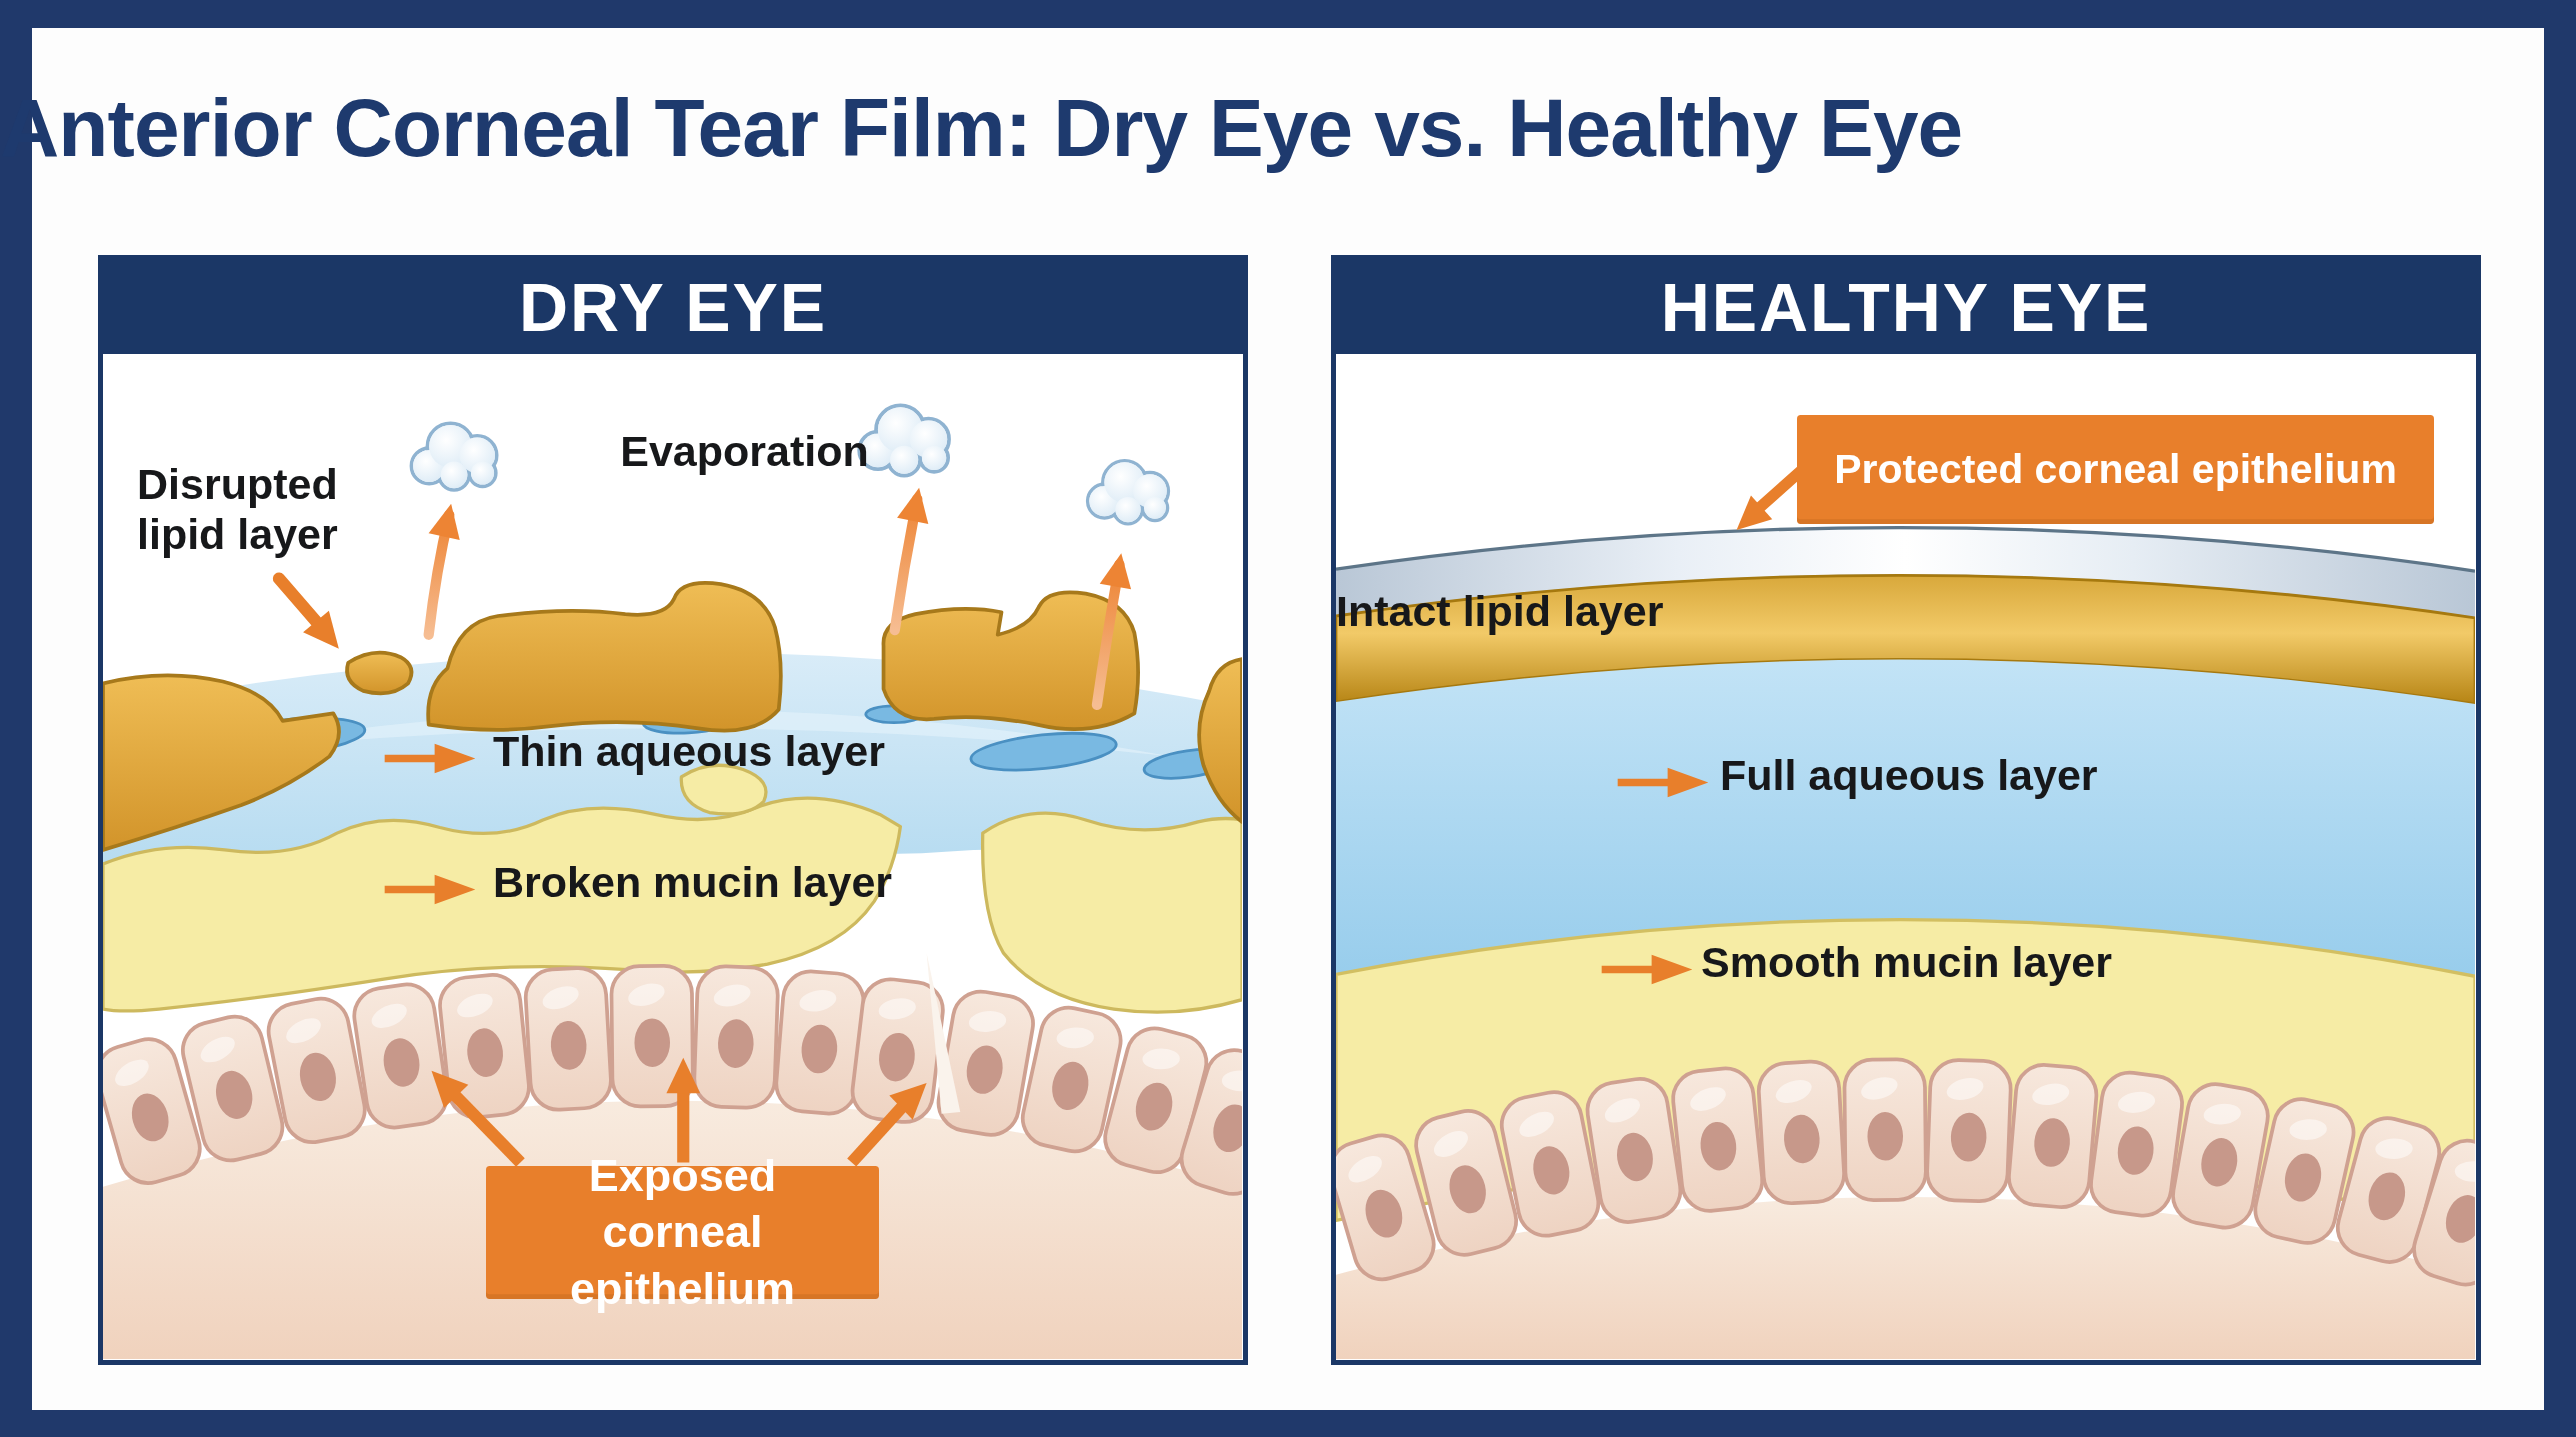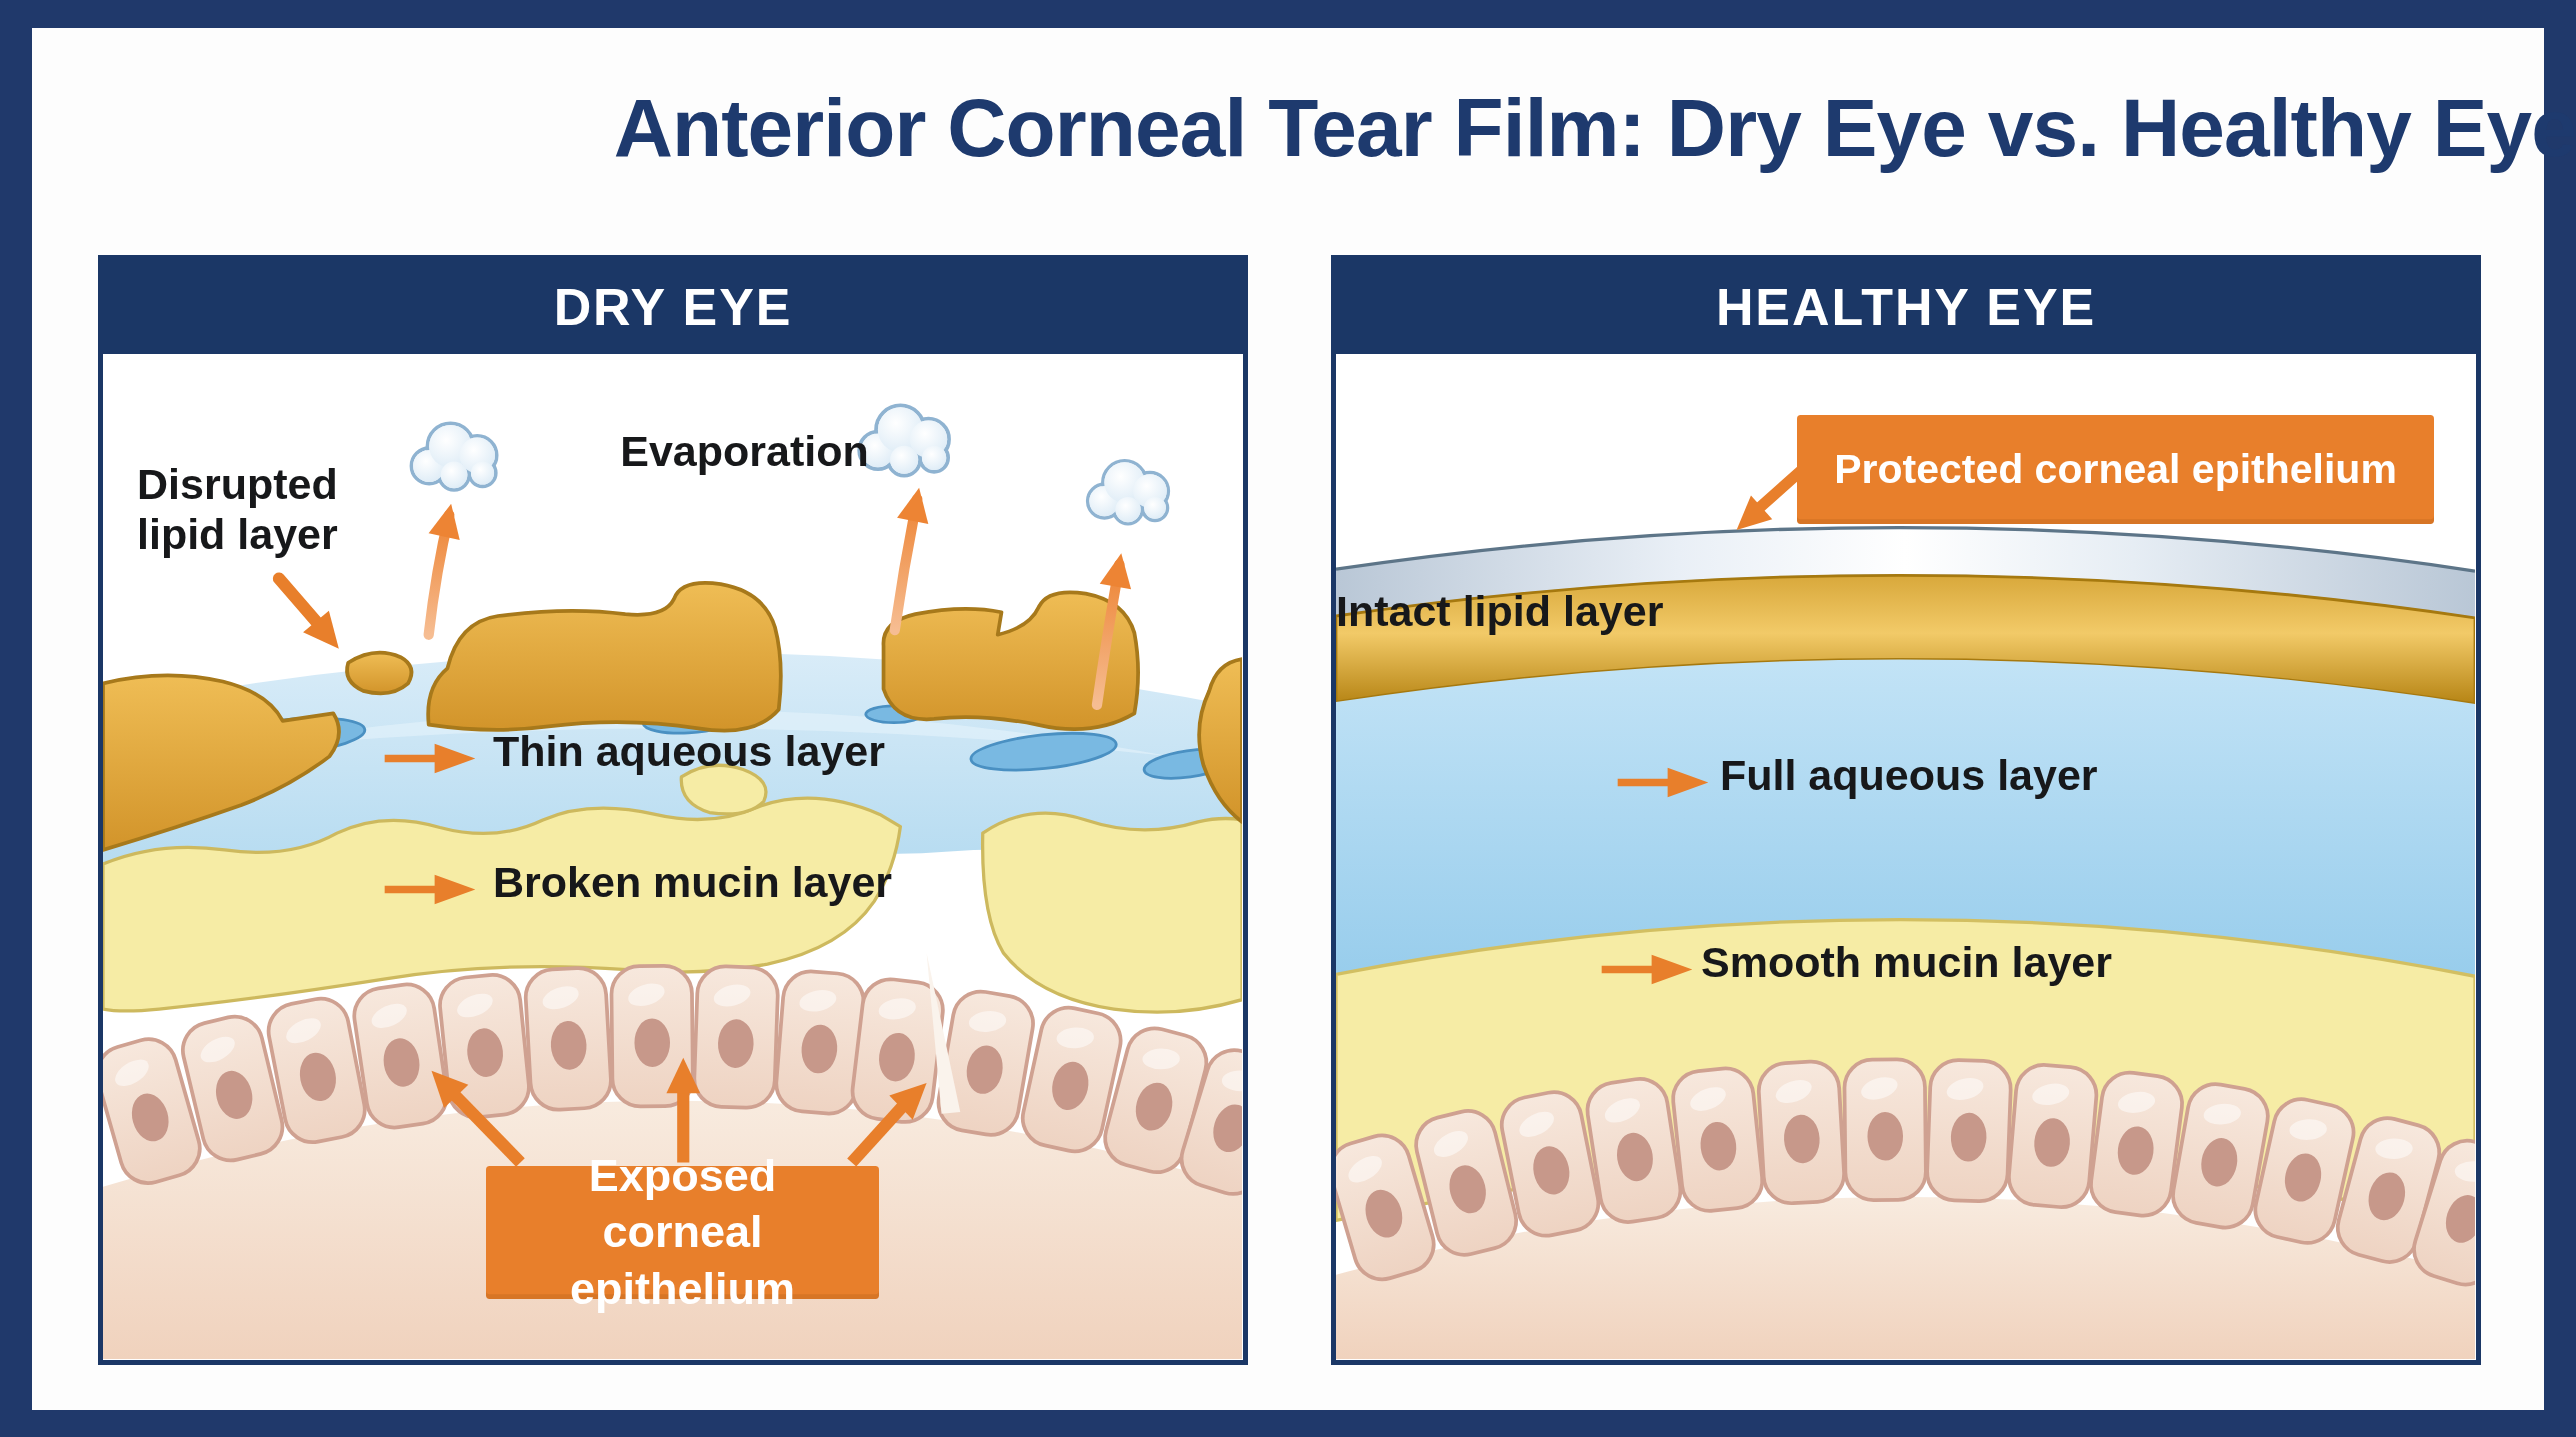--- a/index.html
+++ b/index.html
@@ -1,27 +1,27 @@
 <!DOCTYPE html>
 <html style="--frame-navy: #20396b; --panel-navy: #1b3766; --title-navy: #1e3a6e; --accent-orange: #e87f2b; --lipid-gold: #dfa239; --aqueous-blue: #aed9f1; --mucin-yellow: #f6eca5; --cell-peach: #f3dfd2; --cloud-blue: #8fb3d1;font-size:15px"><head>
 <meta charset="utf-8">
 <style>
   html,body{margin:0;padding:0;background:#20396b;}
   *{box-sizing:border-box;}
   .stage{position:relative;width:2576px;height:1438px;background:#20396b;overflow:hidden;
          font-family:"Liberation Sans",sans-serif;}
   .frame{position:absolute;left:32px;top:28px;right:32px;bottom:28px;background:#fdfdfd;}
-  .page-title{position:absolute;top:81px;left:0;right:0;text-align:right;
+  .page-title{position:absolute;top:81px;left:0;right:0;text-align:left;
               font-size:82px;font-weight:bold;letter-spacing:-0.9px;color:#1e3a6e;}
   .panel{position:absolute;top:255px;width:1150px;height:1110px;border:5.6px solid #1b3766;
          background:#ffffff;}
   .panel-left{left:98px;}
   .panel-right{left:1331px;}
   .panel-header{height:94px;background:#1b3766;color:#ffffff;display:flex;align-items:center;
-                justify-content:center;font-size:52px;font-weight:bold;letter-spacing:1.9px;}
+                justify-content:center;font-size:68px;font-weight:bold;letter-spacing:1.9px;}
   .panel-content{position:relative;width:1283px;height:1005px;overflow:hidden;}
   .art{position:absolute;left:0;top:0;width:1139px;height:1005px;}
   .lbl{position:absolute;color:#17181a;font-weight:bold;font-size:43px;line-height:1.16;}
   .lbl-disrupted{left:34px;top:106px;width:300px;}
   .lbl-evaporation{left:0;right:0;top:73px;text-align:center;}
   .lbl-center{left:0;right:0;}
   .lbl-intact{top:233px;}
   .row{position:absolute;display:flex;align-items:flex-end;gap:17px;}
   .row-thin{left:281px;top:373px;}
   .row-mucin-dry{left:281px;top:504px;}

